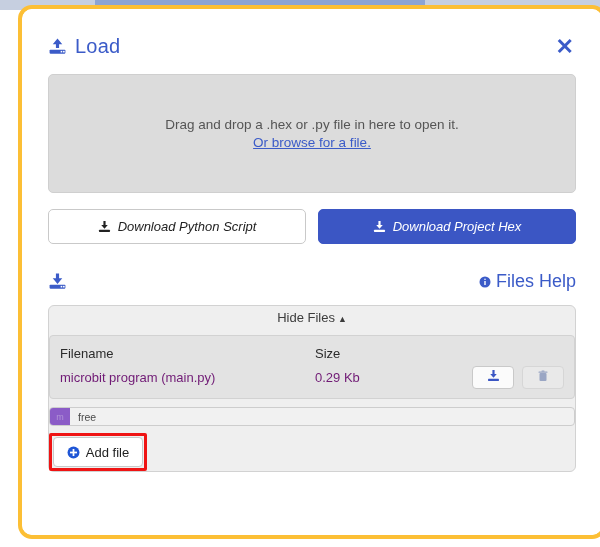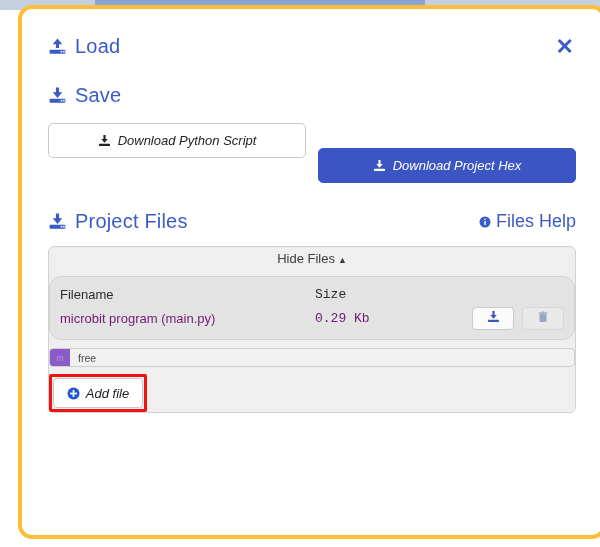--- a/index.html
+++ b/index.html
@@ -122,21 +122,20 @@
   .btn .ico { margin-right: 7px; display:flex; align-items:center; }
   #btn-python {
     background: #ffffff;
     border: 1px solid #c9c9c9;
     color: #222222;
   }
   #btn-hex {
     background: #3b56c4;
     border: 1px solid #3b56c4;
     color: #ffffff;
-    margin-top: 25px;
   }
 
   
   #files-head { margin-top: 27px; }
   #files-help {
     display: flex;
     align-items: center;
     color: #3b5bc8;
     font-size: 18px;
     cursor: pointer;
@@ -154,30 +153,30 @@
     color: #3c3c3c;
     font-size: 13px;
     padding: 4px 0 10px 0;
     cursor: pointer;
   }
   #hide-files .caret { font-size: 9px; margin-left: 3px; vertical-align: middle; }
 
   #files-table {
     background: #e3e3e3;
     border: 1px solid #d2d2d2;
-    border-radius: 12px;
+    border-radius: 4px;
     padding: 6px 10px 8px 10px;
   }
   .file-row {
     display: flex;
     align-items: center;
     height: 22px;
   }
   .col-name  { width: 255px; }
-  .col-size  { width: 150px; font-family: Liberation Mono, monospace; }
+  .col-size  { width: 150px; }
   .col-acts  { flex: 1; display: flex; justify-content: flex-end; gap: 8px; }
   .hdr { color: #2b2b2b; font-size: 13px; }
   .cell { color: #701a75; font-size: 13px; }
 
   .icon-btn {
     width: 42px;
     height: 23px;
     border-radius: 4px;
     display: flex;
     align-items: center;
@@ -217,21 +216,20 @@
     padding-left: 8px;
   }
 
   
   #addfile-wrap {
     margin-top: 7px;
     display: inline-block;
     border: 3px solid #ef1414;
     padding: 1px;
     border-radius: 2px;
-    font-style: italic;
   }
   #add-file-btn {
     width: 90px;
     height: 30px;
     background: #ffffff;
     border: 1px solid #c9c9c9;
     border-radius: 4px;
     display: flex;
     align-items: center;
     justify-content: center;
@@ -260,32 +258,25 @@
           <rect x="2" y="16" width="20" height="5" rx="1"></rect>
           <rect x="16" y="17.5" width="2" height="2" fill="#ffffff"></rect>
           <rect x="19" y="17.5" width="2" height="2" fill="#ffffff"></rect>
         </svg>
       </span>
       <span>Load</span>
     </div>
     <button id="close-btn">✕</button>
   </div>
 
-
-  <div class="section-head" id="save-head">
-    <span class="ico">
-      <svg width="19" height="19" viewBox="0 0 24 24" fill="#3b5bc8">
-        <path d="M10 2 L14 2 L14 8 L18 8 L12 15 L6 8 L10 8 Z"></path>
-        <rect x="2" y="16" width="20" height="5" rx="1"></rect>
-        <rect x="16" y="17.5" width="2" height="2" fill="#ffffff"></rect>
-        <rect x="19" y="17.5" width="2" height="2" fill="#ffffff"></rect>
-      </svg>
-    </span>
-    <span>Save</span>
-  </div>
+  <div id="dropzone">
+    <div class="line1">Drag and drop a .hex or .py file in here to open it.</div>
+    <a id="browse-link">Or browse for a file.</a>
+  </div>
+
 
   <div id="save-buttons">
     <div class="btn" id="btn-python">
       <span class="ico">
         <svg width="13" height="13" viewBox="0 0 24 24" fill="#222222">
           <path d="M10 2 L14 2 L14 9 L18 9 L12 16 L6 9 L10 9 Z"></path>
           <rect x="2" y="18" width="20" height="4" rx="1"></rect>
         </svg>
       </span>
       <span>Download Python Script</span>
@@ -304,21 +295,20 @@
   <div class="head-row" id="files-head">
     <div class="section-head">
       <span class="ico">
         <svg width="19" height="19" viewBox="0 0 24 24" fill="#3b5bc8">
           <path d="M10 2 L14 2 L14 8 L18 8 L12 15 L6 8 L10 8 Z"></path>
           <rect x="2" y="16" width="20" height="5" rx="1"></rect>
           <rect x="16" y="17.5" width="2" height="2" fill="#ffffff"></rect>
           <rect x="19" y="17.5" width="2" height="2" fill="#ffffff"></rect>
         </svg>
       </span>
-      <span>Project Files</span>
     </div>
     <div id="files-help">
       <span class="ico">
         <svg width="12" height="12" viewBox="0 0 24 24" fill="#3b5bc8">
           <circle cx="12" cy="12" r="11"></circle>
           <rect x="10.6" y="10" width="2.8" height="8" fill="#ffffff"></rect>
           <circle cx="12" cy="6.6" r="1.6" fill="#ffffff"></circle>
         </svg>
       </span>
       <span>Files Help</span>

